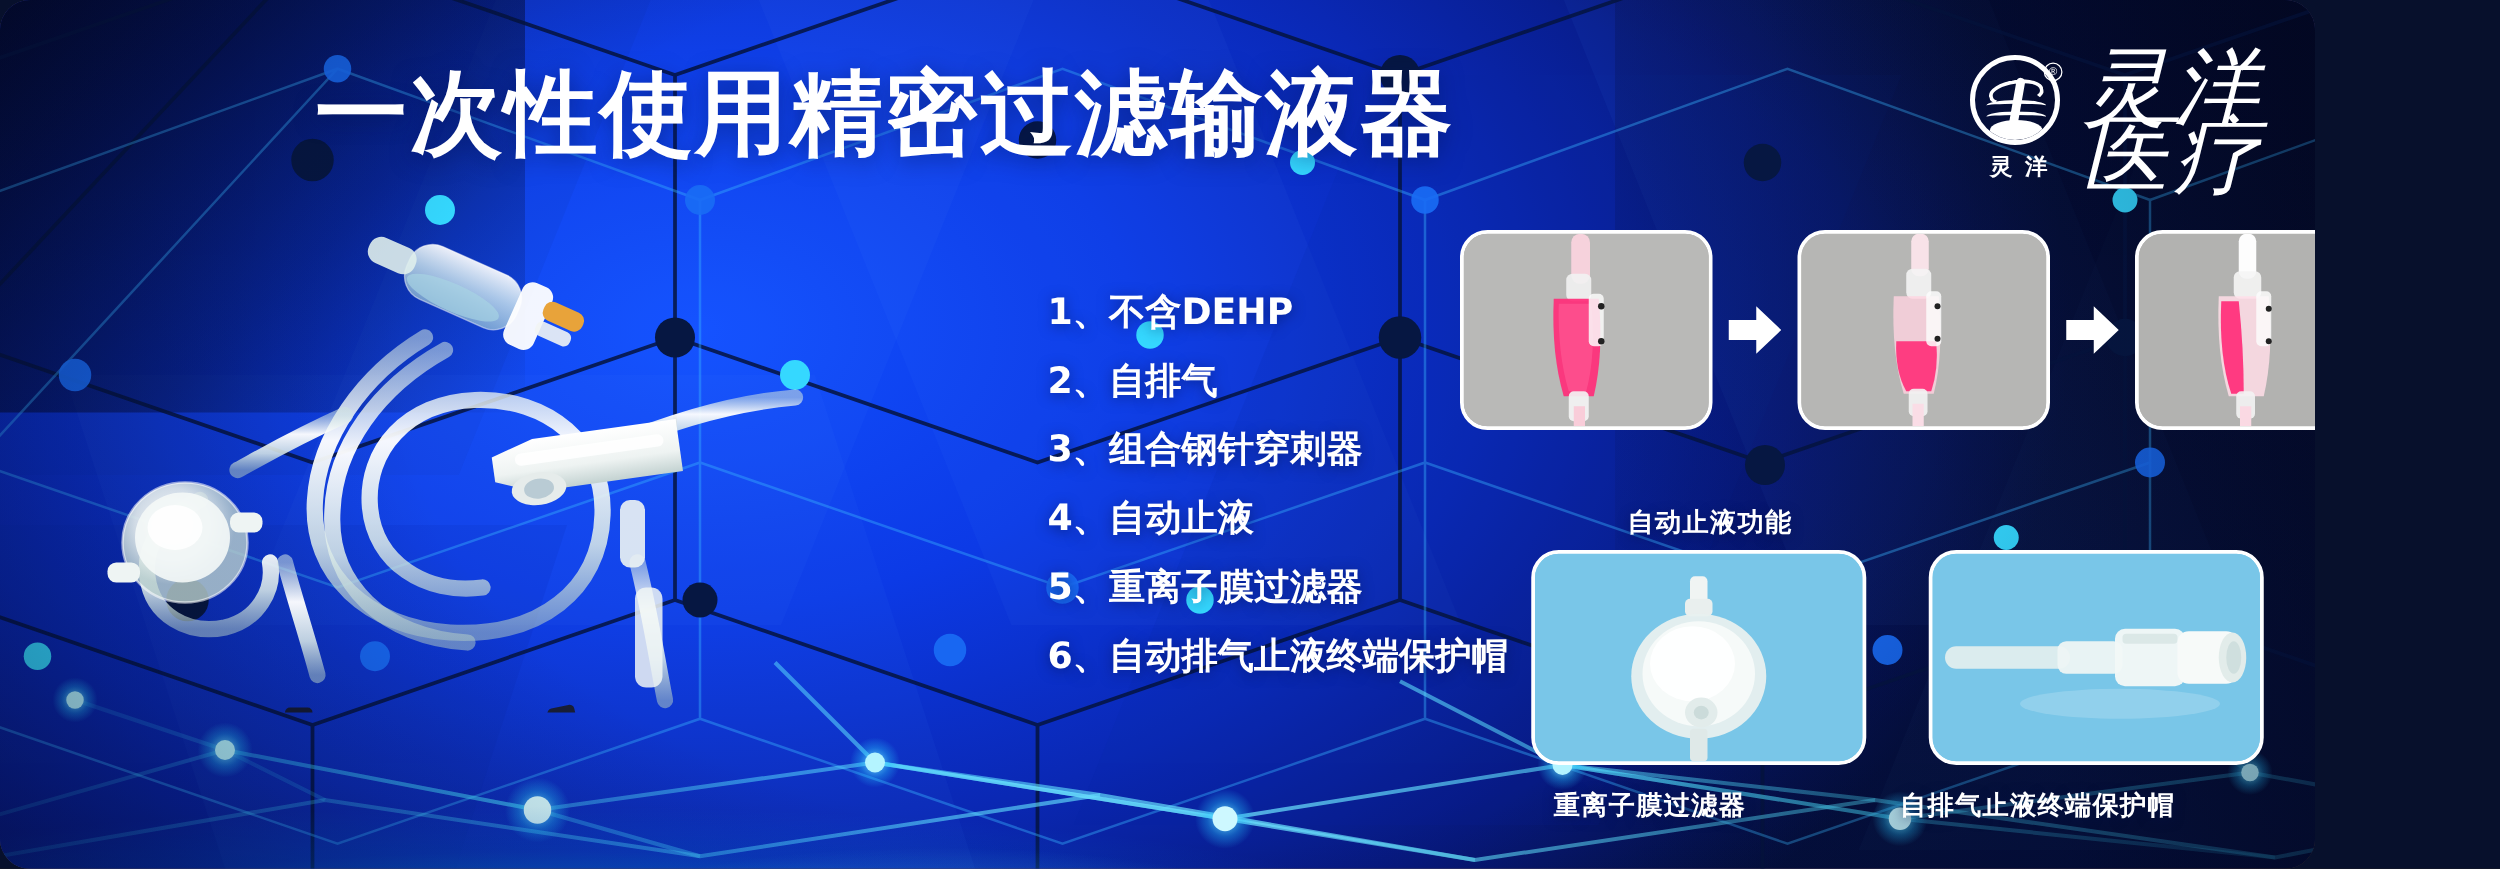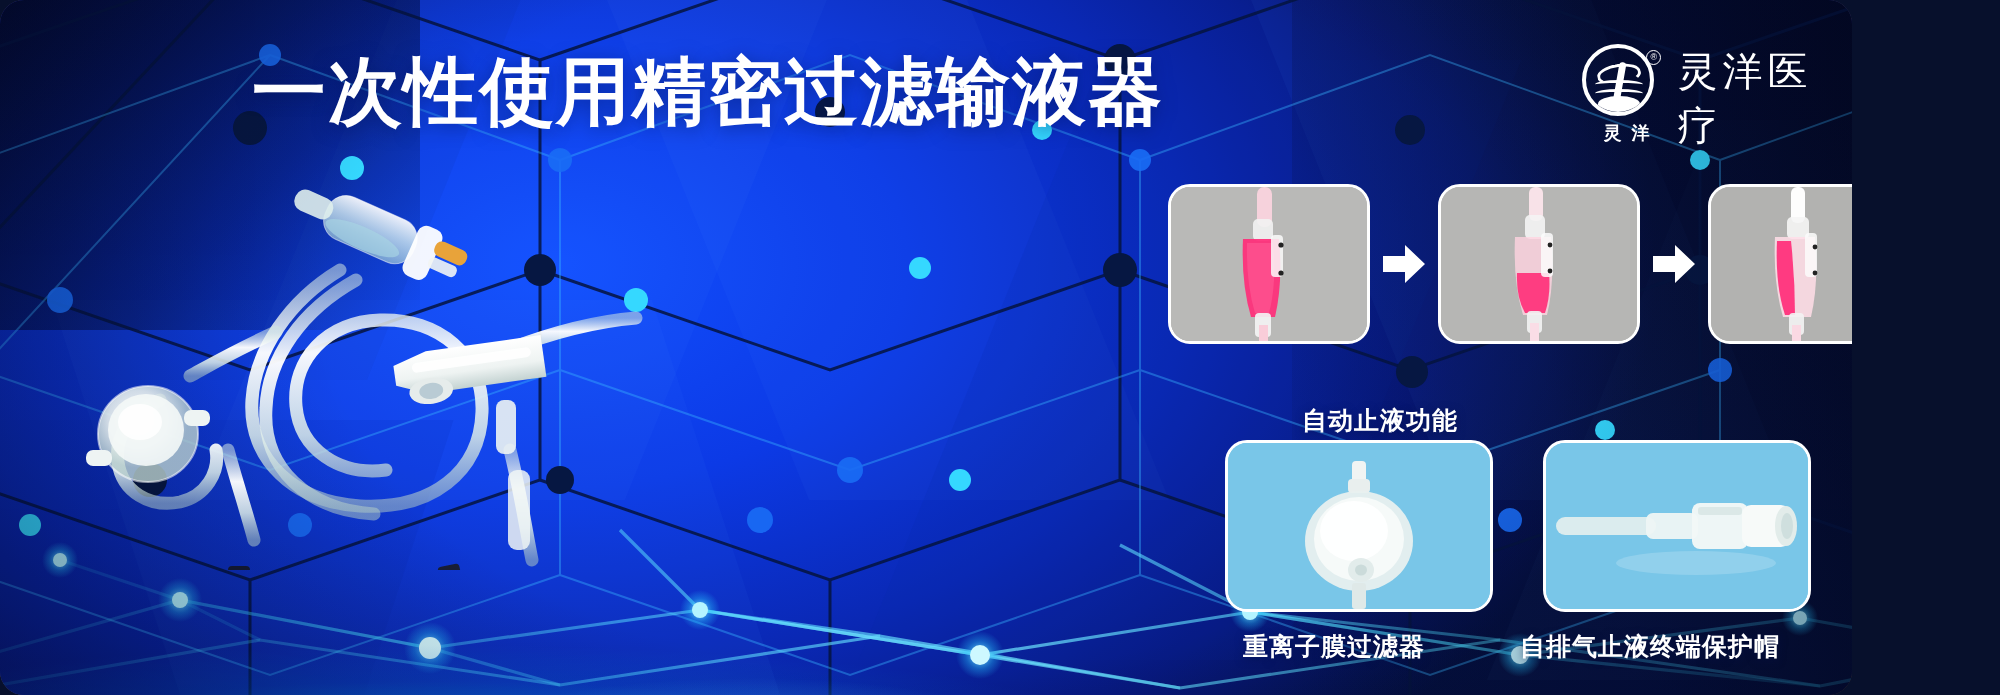--- a/index.html
+++ b/index.html
@@ -104,23 +104,24 @@
     width:15px; height:15px; border:1.6px solid #fff; border-radius:50%;
     color:#fff; font-size:9px; line-height:12px; text-align:center;
     font-family:"Liberation Sans",sans-serif;
   }
   .emblem .sub {
     margin-top:5px; text-align:right; color:#fff;
     font-size:18px; font-weight:bold; letter-spacing:10px; text-indent:10px;
     font-family:"DejaVu Sans","Liberation Sans",sans-serif;
   }
   .logo-text .cn {
-    color:#fff; font-size:40px; line-height:54px; letter-spacing:5px;
+    color:#fff; font-size:68px; line-height:54px; letter-spacing:5px;
     font-family:"DejaVu Sans","Liberation Sans",sans-serif;
     font-weight:500;
+    font-style:italic;
   }
   .logo-text .en {
     color:#fff; font-size:19px; letter-spacing:1.2px; margin-top:4px;
     font-family:"Liberation Sans",sans-serif; white-space:nowrap;
   }
 
   
   .features { position:absolute; left:838px; top:232px; }
   .feature {
     color:#ffffff; font-size:29px; line-height:34px; font-weight:bold;
@@ -143,21 +144,21 @@
   .pb1 { left:1225px; }
   .pb2 { left:1543px; }
 
   .arrow {
     position:absolute; top:243px; width:46px; height:42px;
   }
   .a1 { left:1381px; }
   .a2 { left:1651px; }
 
   .caption {
-    position:absolute; color:#ffffff; font-size:25px; font-weight:bold;
+    position:absolute; color:#ffffff; font-size:21px; font-weight:bold;
     letter-spacing:1px; white-space:nowrap;
     font-family:"DejaVu Sans","Liberation Sans",sans-serif;
     text-shadow:0 2px 9px rgba(0,15,70,.6);
   }
   .cap-top { left:1302px; top:404px; }
   .cap-b1  { left:1243px; top:630px; }
   .cap-b2  { left:1520px; top:630px; }
 
   
   .product { position:absolute; left:40px; top:150px; width:680px; height:420px; }
@@ -375,20 +376,28 @@
         <div class="hill"></div>
       </div>
       <div class="reg">®</div>
       <div class="sub">灵洋</div>
     </div>
     <div class="logo-text">
       <div class="cn">灵洋医疗</div>
     </div>
   </div>
 
+  <div class="features">
+    <div class="feature">1、不含DEHP</div>
+    <div class="feature">2、自排气</div>
+    <div class="feature">3、组合钢针穿刺器</div>
+    <div class="feature">4、自动止液</div>
+    <div class="feature">5、重离子膜过滤器</div>
+    <div class="feature">6、自动排气止液终端保护帽</div>
+  </div>
 
   <div class="panel panel-top p1">
     <svg viewBox="0 0 196 154" style="width:100%;height:100%;display:block">
       <rect width="196" height="154" fill="#b3b3b1"></rect>
       <rect width="196" height="154" fill="#c2c2c0" opacity=".4"></rect>
       <rect x="86" y="0" width="15" height="40" rx="7" fill="#f6d2dc"></rect>
       <rect x="82" y="32" width="20" height="22" rx="5" fill="#f2f2f2" opacity=".9"></rect>
       <path d="M72 52 Q70 96 80 130 L104 130 Q112 96 108 52 Z" fill="#ff2d78" opacity=".92"></path>
       <path d="M76 56 Q75 96 84 126 L98 126 Q106 96 102 56 Z" fill="#ff5c96" opacity=".6"></path>
       <rect x="100" y="48" width="12" height="42" rx="4" fill="#fafafa" opacity=".85"></rect>

